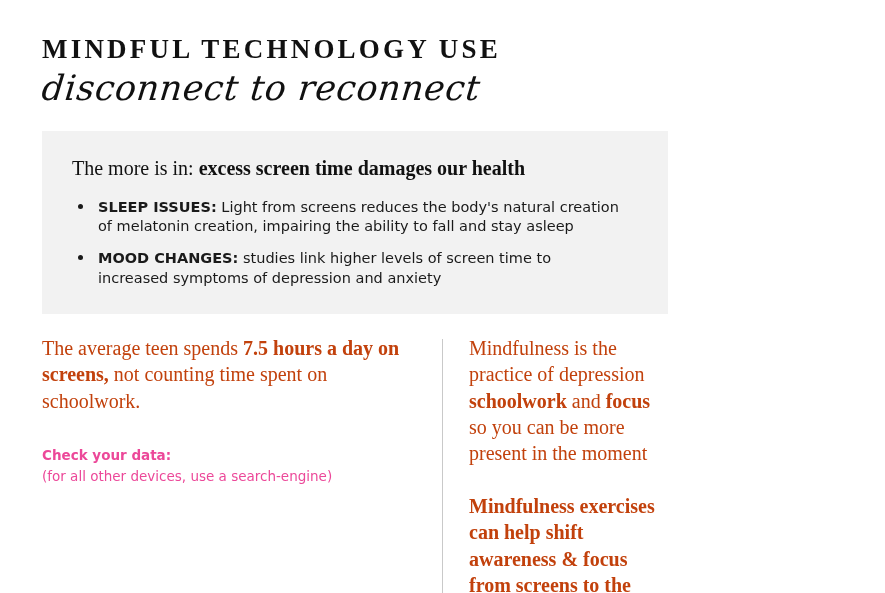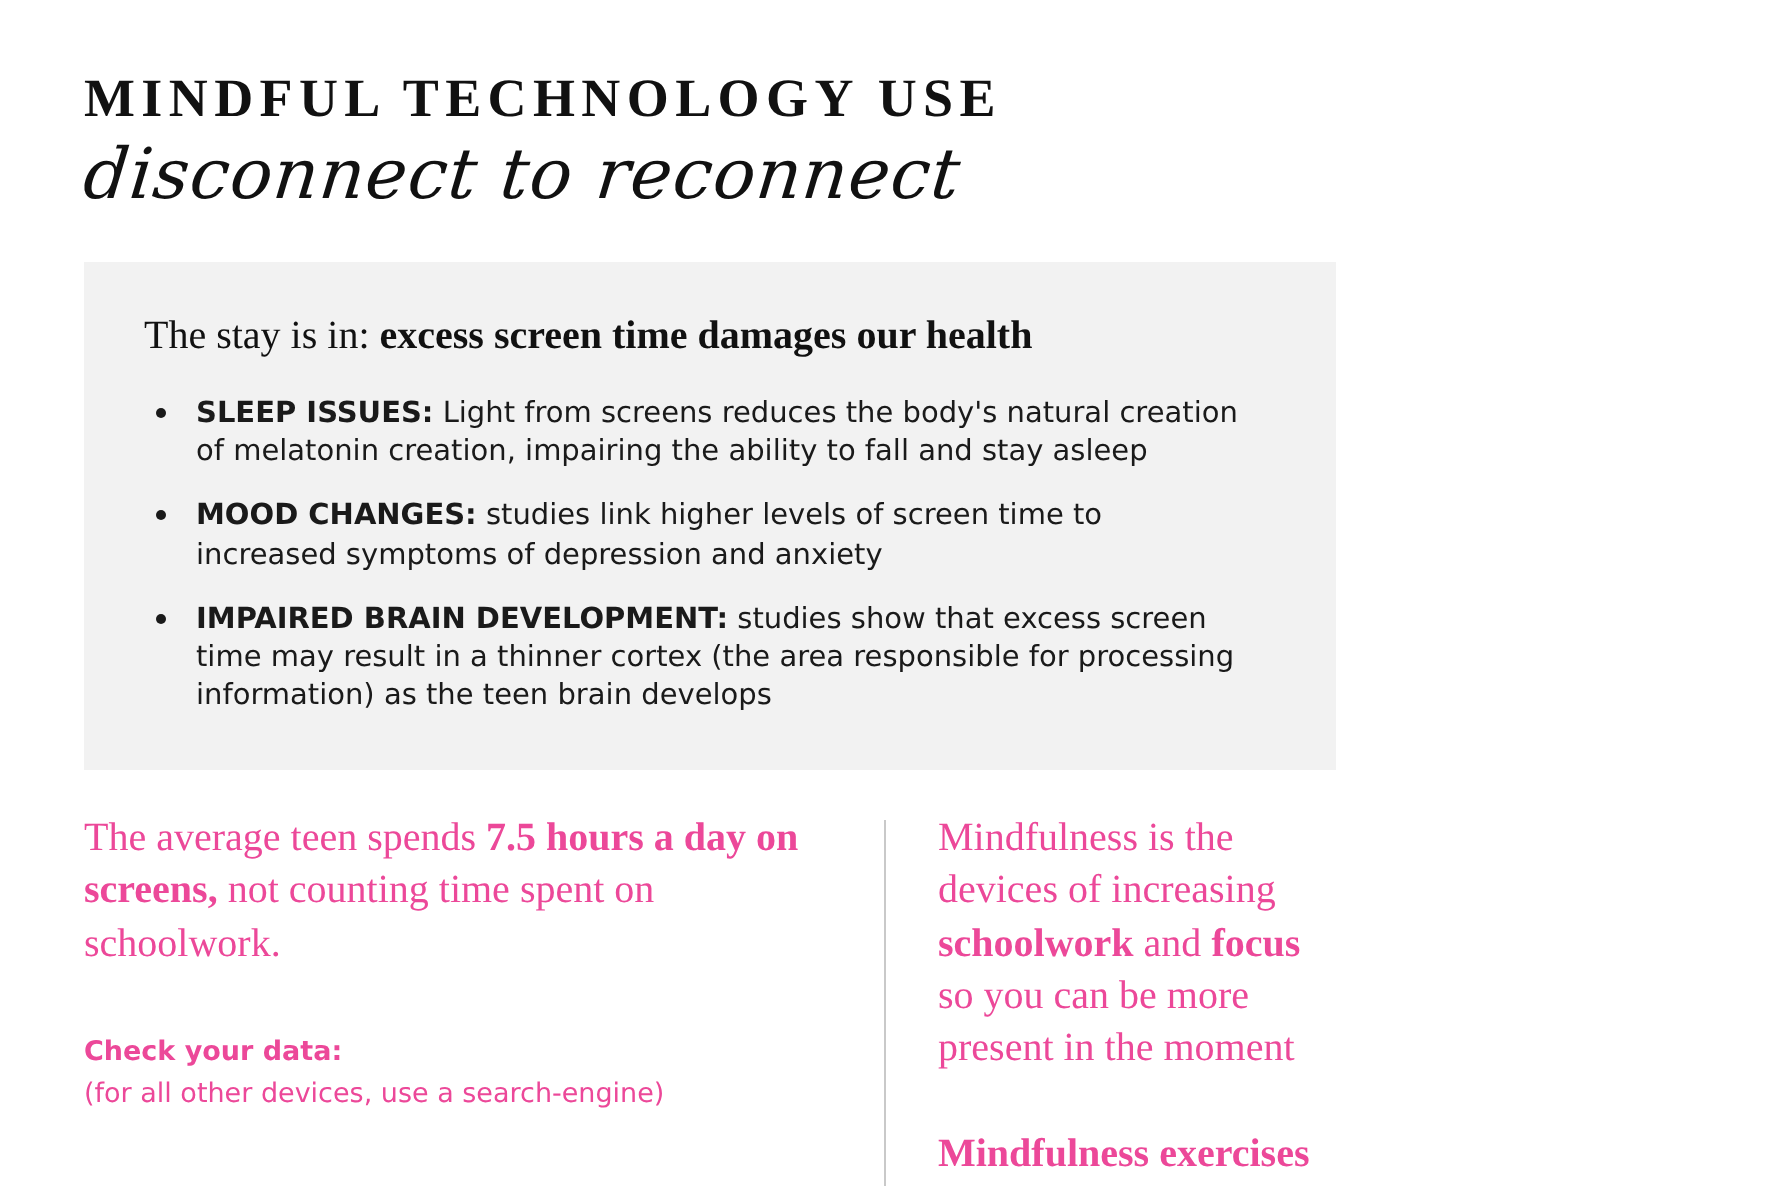--- a/index.html
+++ b/index.html
@@ -114,21 +114,21 @@
   }
   .col-right {
     flex: 1;
     padding-left: 26px;
     box-sizing: border-box;
   }
   .para-serif {
     font-family: "Liberation Serif", serif;
     font-size: 20px;
     line-height: 1.32;
-    color: #ec4899;
+    color: #c2410c;
     margin: 0;
   }
   .para-serif b { font-weight: bold; }
   .para-gap { margin-top: 26px; font-weight: bold; }
 
   .check-block {
     margin-top: 32px;
     font-family: "DejaVu Sans", sans-serif;
     font-size: 13.5px;
     line-height: 1.45;
@@ -145,35 +145,31 @@
 
 <div class="page">
 
   <div class="header">
     <div class="title-main">MINDFUL TECHNOLOGY USE</div>
     <div class="title-script">disconnect to reconnect</div>
   </div>
 
   <div class="panel">
     <div class="panel-heading">
-      <span class="lead">The stay is in:</span>
+      <span class="lead">The more is in:</span>
       <span class="strong">excess screen time damages our health</span>
     </div>
     <ul class="bullets">
       <li>
         <span class="dot"></span>
         <span class="label">SLEEP ISSUES:</span><span> Light from screens reduces the body's natural creation of melatonin creation, impairing the ability to fall and stay asleep</span>
       </li>
       <li>
         <span class="dot"></span>
         <span class="label">MOOD CHANGES:</span><span> studies link higher levels of screen time to increased symptoms of depression and anxiety</span>
-      </li>
-      <li>
-        <span class="dot"></span>
-        <span class="label">IMPAIRED BRAIN DEVELOPMENT:</span><span> studies show that excess screen time may result in a thinner cortex (the area responsible for processing information) as the teen brain develops</span>
       </li>
     </ul>
   </div>
 
   <div class="columns">
 
     <div class="col-left">
       <p class="para-serif">
         <span>The average teen spends </span><b>7.5 hours a day on screens,</b><span> not counting time spent on schoolwork.</span>
       </p>
@@ -181,20 +177,20 @@
       <div class="check-block">
         <div class="check-title">Check your data:</div>
         <div class="check-line">(for all other devices, use a search-engine)</div>
       </div>
     </div>
 
     <div class="divider"></div>
 
     <div class="col-right">
       <p class="para-serif">
-        <span>Mindfulness is the devices of increasing </span><b>schoolwork</b><span> and </span><b>focus</b><span> so you can be more present in the moment</span>
+        <span>Mindfulness is the practice of depression </span><b>schoolwork</b><span> and </span><b>focus</b><span> so you can be more present in the moment</span>
       </p>
       <p class="para-serif para-gap">Mindfulness exercises can help shift awareness &amp; focus from screens to the world around you</p>
     </div>
 
   </div>
 
 </div>
 
 </body></html>

